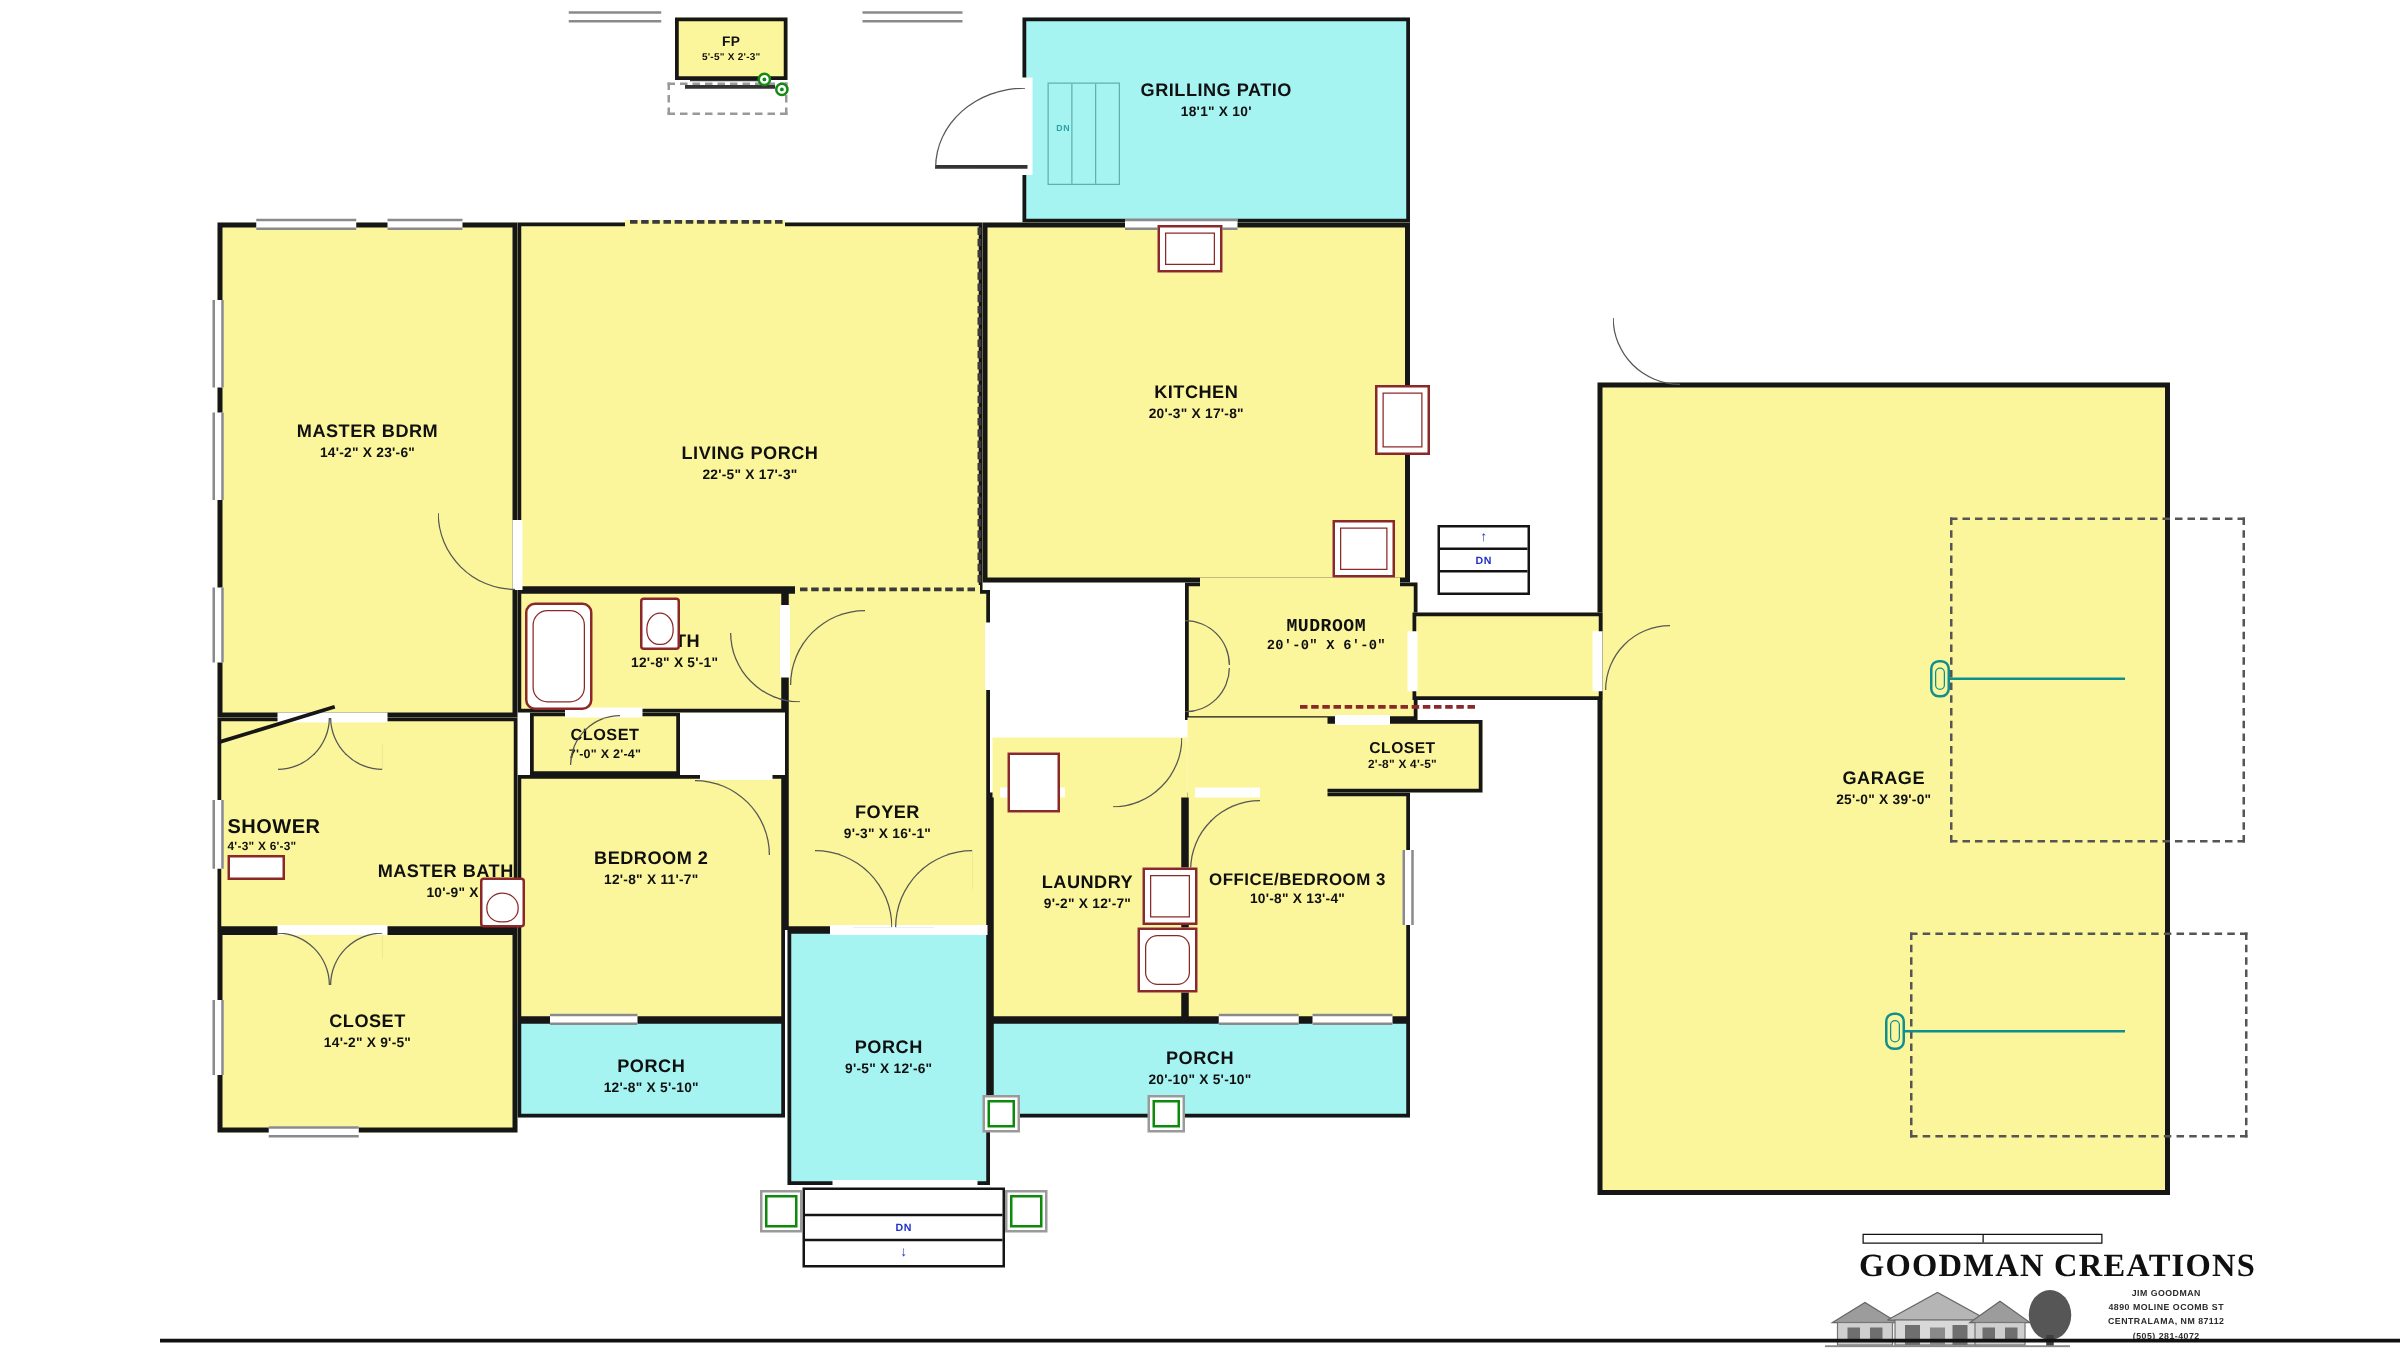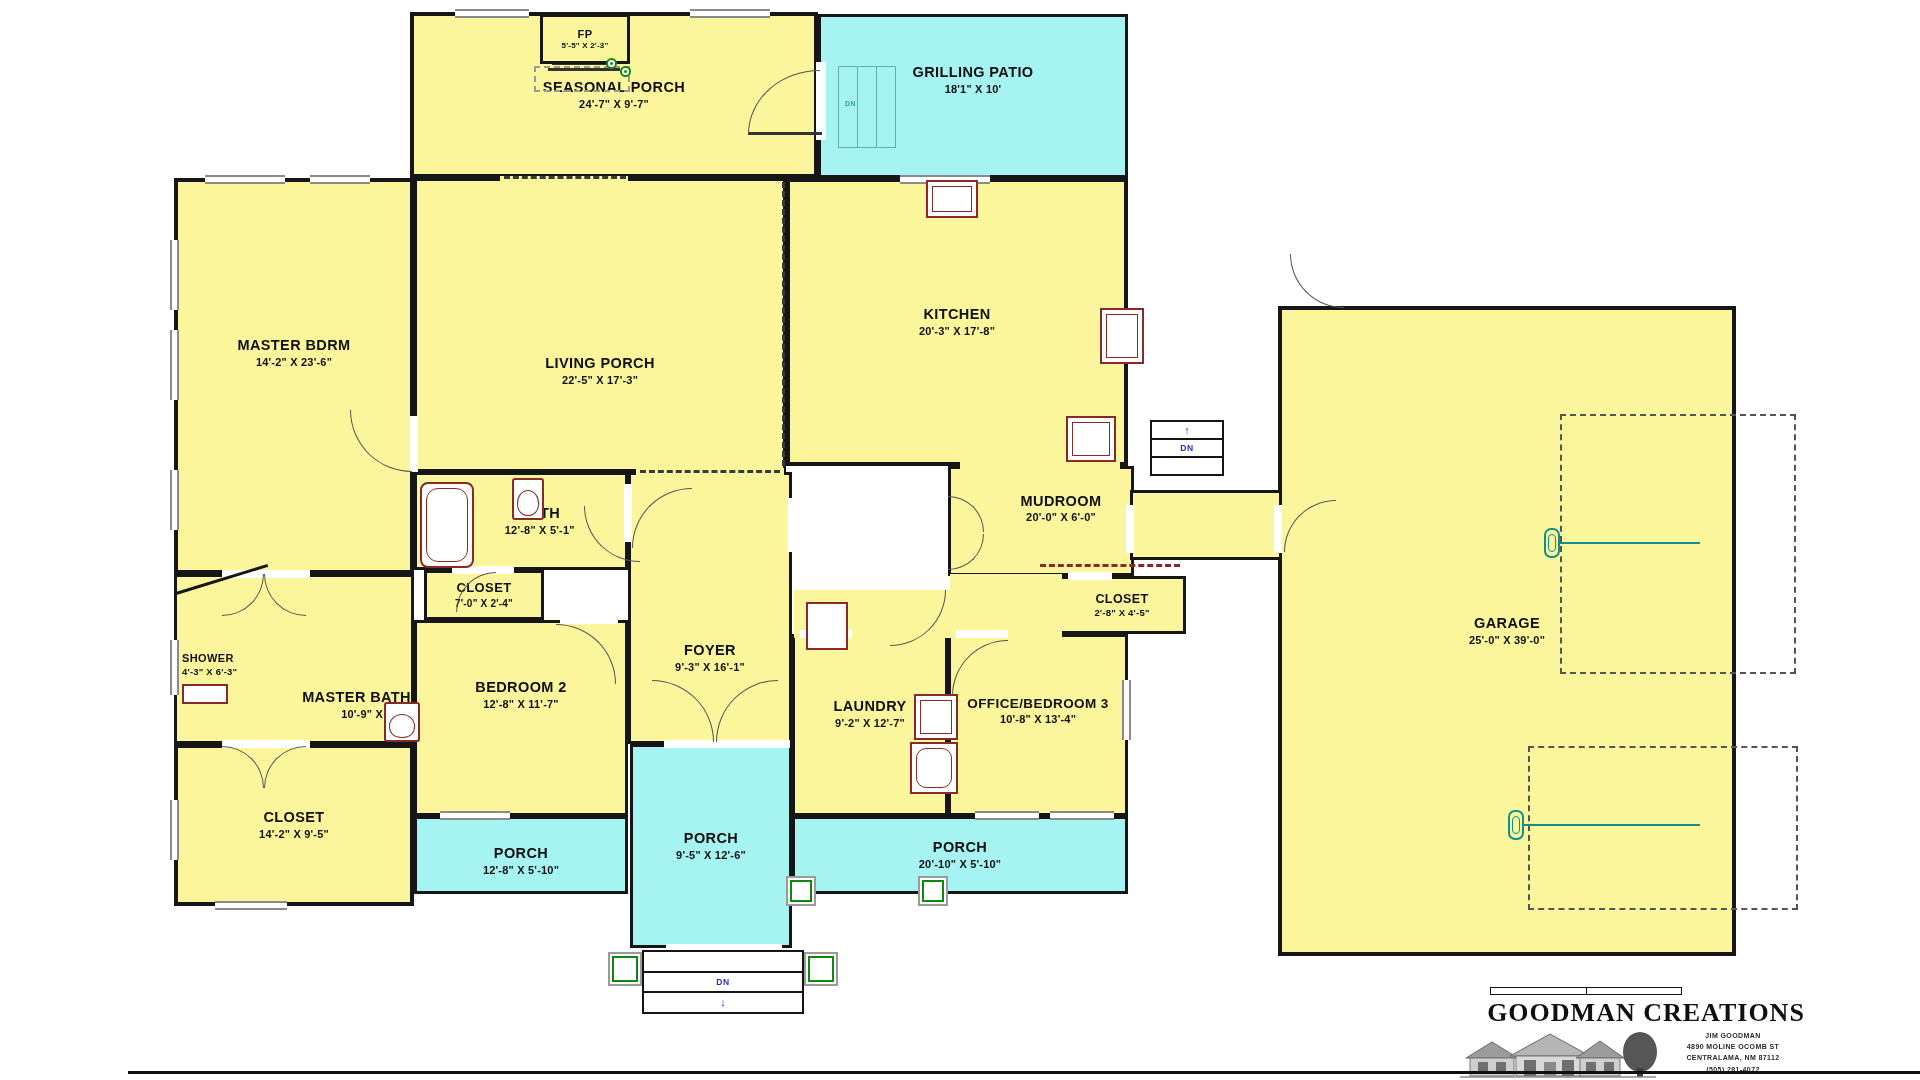--- a/index.html
+++ b/index.html
@@ -21,21 +21,21 @@
   .r-pantry .rlabel{top:55%;}
   .r-mudroom .rlabel{top:38%;}
   .r-bed2 .rlabel{top:38%;}
   .r-laundry .rlabel{top:44%;}
   .r-office .rlabel{top:42%;}
   .r-mbath .rlabel{top:78%;left:10%;text-align:right;}
   .r-porchl .rlabel{top:58%;}
   .r-fp .rname{font-size:11px;}
   .r-fp .rdims{font-size:8px;}
   .lbl-shower{position:absolute;z-index:6;text-align:left;line-height:1.25;}
-  .lbl-shower .rname{font-size:11px;}
+  .lbl-shower .rname{font-size:16px;}
   .lbl-shower .rdims{font-size:9.5px;}
   
   .mask{position:absolute;background:#FBF69B;z-index:2;}
   
   .gap{position:absolute;background:#ffffff;z-index:3;}
   
   .winh{position:absolute;height:9px;background:#fff;border-top:2px solid #8a8a8a;border-bottom:2px solid #8a8a8a;box-sizing:border-box;z-index:4;}
   .winv{position:absolute;width:9px;background:#fff;border-left:2px solid #8a8a8a;border-right:2px solid #8a8a8a;box-sizing:border-box;z-index:4;}
   
   .arc{position:absolute;box-sizing:border-box;border:0 solid #555;z-index:4;}
@@ -87,26 +87,20 @@
   .logo-house{position:absolute;left:0px;top:44px;}
   .addr{position:absolute;left:200px;top:46px;width:150px;text-align:center;
         font-size:7px;font-weight:bold;color:#2a2a2a;letter-spacing:.4px;line-height:1.6;filter:blur(.3px);}
   .rule{position:absolute;left:128px;top:1071px;width:1792px;height:3px;background:#111;z-index:7;}
 </style>
 </head>
 <body>
 
 <div class="canvas">
 
-  <div class="room thick" style="left:410px;top:12px;width:408px;height:166px;">
-    <div class="rlabel">
-      <span class="rname">SEASONAL PORCH</span>
-      <span class="rdims">24'-7" X 9'-7"</span>
-    </div>
-  </div>
 
   <div class="room cyan r-patio" style="left:818px;top:14px;width:310px;height:164px;text-decoration:underline;">
     <div class="rlabel">
       <span class="rname">GRILLING PATIO</span>
       <span class="rdims">18'1" X 10'</span>
     </div>
   </div>
 
   <div class="room r-fp" style="left:540px;top:14px;width:90px;height:50px;z-index:5;">
     <div class="rlabel">
@@ -152,21 +146,21 @@
 
   <div class="room r-foyer" style="left:628px;top:472px;width:164px;height:272px;">
     <div class="rlabel">
       <span class="rname">FOYER</span>
       <span class="rdims">9'-3" X 16'-1"</span>
     </div>
   </div>
 
 
   <div class="room r-mudroom" style="left:948px;top:466px;width:186px;height:110px;">
-    <div class="rlabel" style="width:260px;left:-20px;">
+    <div class="rlabel" style="width:260px;left:-20px;font-family:Liberation Mono, monospace;">
       <span class="rname">MUDROOM</span>
       <span class="rdims">20'-0" X 6'-0"</span>
     </div>
   </div>
 
   <div class="room" style="left:1058px;top:576px;width:128px;height:58px;">
     <div class="rlabel">
       <span class="rname" style="font-size:12.5px;">CLOSET</span>
       <span class="rdims" style="font-size:9.5px;">2'-8" X 4'-5"</span>
     </div>

